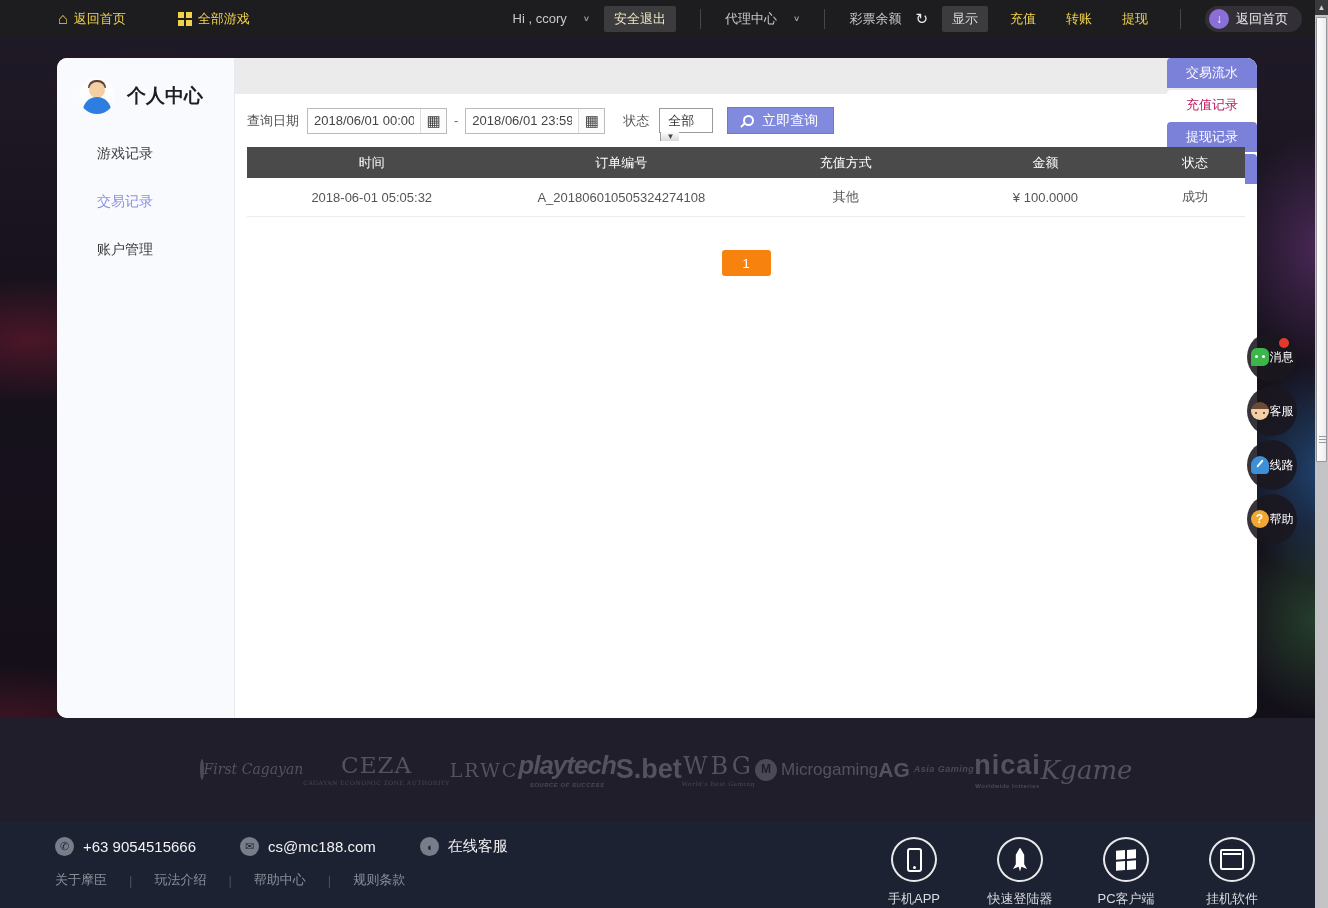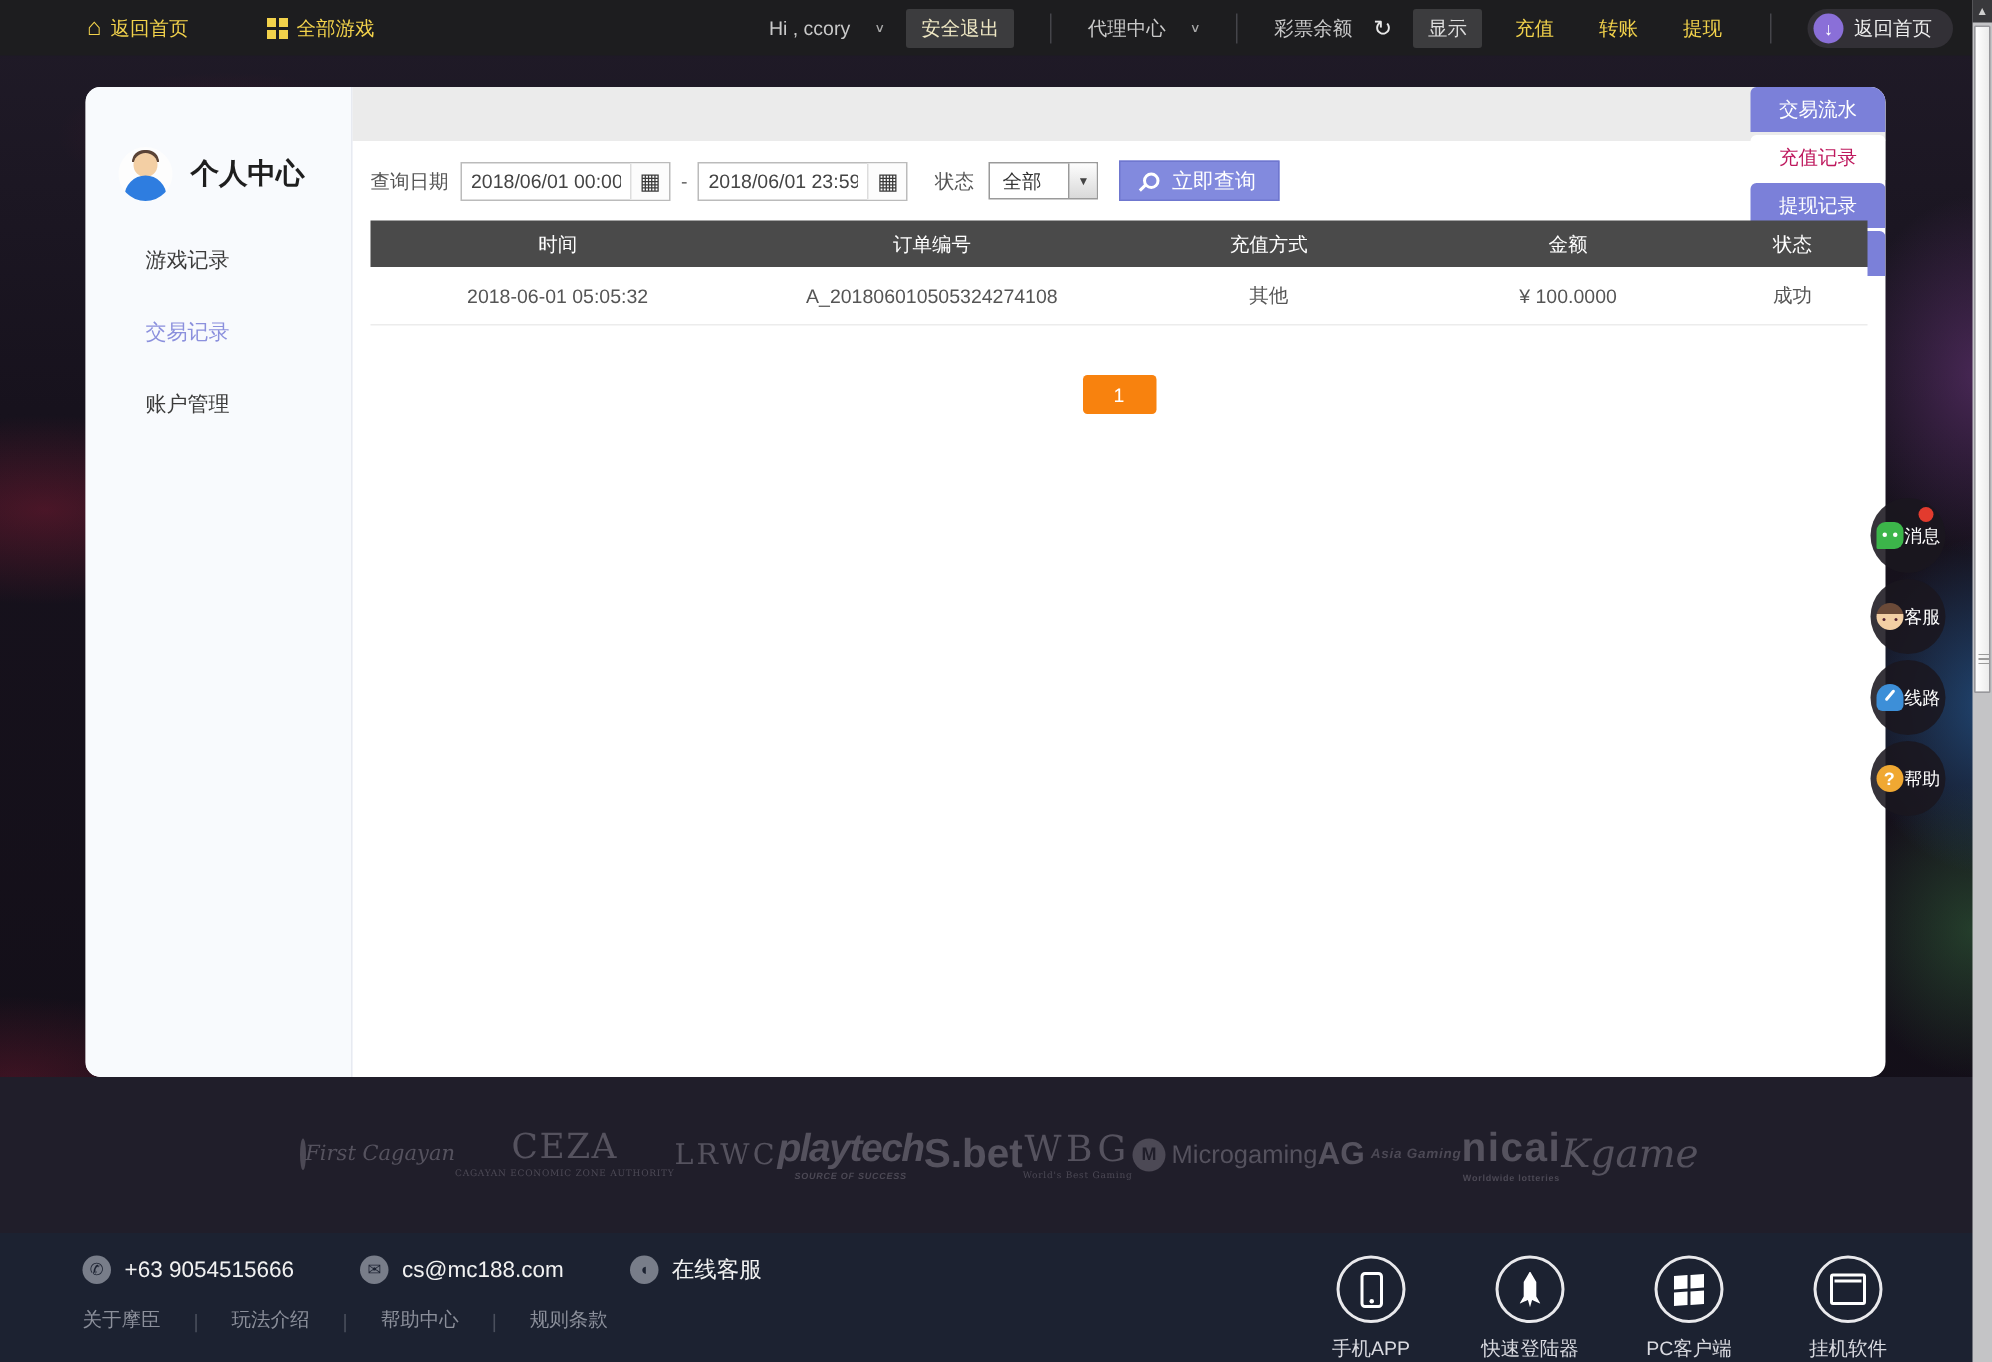--- a/index.html
+++ b/index.html
@@ -61,21 +61,21 @@
   }
   .sb-grip { position:absolute; left:2px; bottom:18px; width:7px; height:7px;
     background:repeating-linear-gradient(180deg,#9a9a9a 0 1px, transparent 1px 3px); }
 
   
   .panel {
     position:absolute; left:57px; top:58px; width:1200px; height:660px;
     background:#fff; border-radius:10px; display:flex; overflow:hidden; z-index:3;
   }
   .sidebar { width:178px; background:#f8fafd; border-right:1px solid #e7eaf1; padding-top:20px; flex-shrink:0; }
-  .sb-head { display:flex; align-items:center; gap:12px; padding-left:22px; margin-bottom:16px;margin-top:20px; }
+  .sb-head { display:flex; align-items:center; gap:12px; padding-left:22px; margin-bottom:16px; }
   .avatar { width:36px; height:36px; border-radius:50%; position:relative; overflow:hidden; background:#fdfdfd; }
   .avatar .head { position:absolute; left:10px; top:4px; width:16px; height:16px; border-radius:50%; background:#f3cfa4; }
   .avatar .hair { position:absolute; left:9px; top:2px; width:18px; height:8px; border-radius:8px 8px 0 0; background:#5a4336; }
   .avatar .body { position:absolute; left:4px; top:19px; width:28px; height:18px; border-radius:14px 14px 0 0; background:#2e7de0; }
   .sb-title { font-family:"DejaVu Serif","Liberation Serif",serif; font-weight:bold; font-size:19px; color:#1e1e1e; }
   .side-item { padding:15px 0 15px 40px; font-size:14px; color:#3c3c3c; cursor:pointer; }
   .side-item.active { color:#8b90dd; }
 
   .main { flex:1; display:flex; flex-direction:column; }
   .tabstrip { background:#ebebeb; height:36px; display:flex; align-items:flex-end; padding-left:11px; gap:2px; border-radius:0 10px 0 0;flex-direction:column; }
@@ -89,21 +89,21 @@
   .q-label { margin-right:8px; }
   .date-box { display:flex; align-items:center; border:1px solid #bbb; background:#fff; height:26px; }
   .date-box input {
     border:none; outline:none; width:112px; padding:0 6px; font-size:13px; color:#444;
     font-family:inherit; background:transparent;
   }
   .cal-btn { width:26px; height:100%; display:flex; align-items:center; justify-content:center;
     cursor:pointer; color:#3a3a3a; font-size:15px; border-left:1px solid #ddd; background:#fcfcfc; }
   .dash { margin:0 7px; color:#666; }
   .status-label { margin:0 10px 0 18px; }
-  .select { display:flex; border:1px solid #9a9a9a; height:25px; background:#fff; cursor:pointer; }
+  .select { display:flex; border:1px solid #9a9a9a; height:25px; background:#fff; cursor:pointer;flex-direction:column; }
   .select .val { width:52px; padding:0 8px; line-height:23px; font-size:13px; color:#333; }
   .select .arrow {
     width:19px; background:linear-gradient(180deg,#fdfdfd,#d9d9d9); border-left:1px solid #9a9a9a;
     display:flex; align-items:center; justify-content:center; font-size:8px; color:#444;
   }
   .search-btn {
     margin-left:14px; background:#828ade; border:1px solid #6f77cf; color:#fff; font-size:14px;
     height:27px; padding:0 15px; border-radius:0; display:flex; align-items:center; gap:8px;
     cursor:pointer; font-family:inherit;
   }

